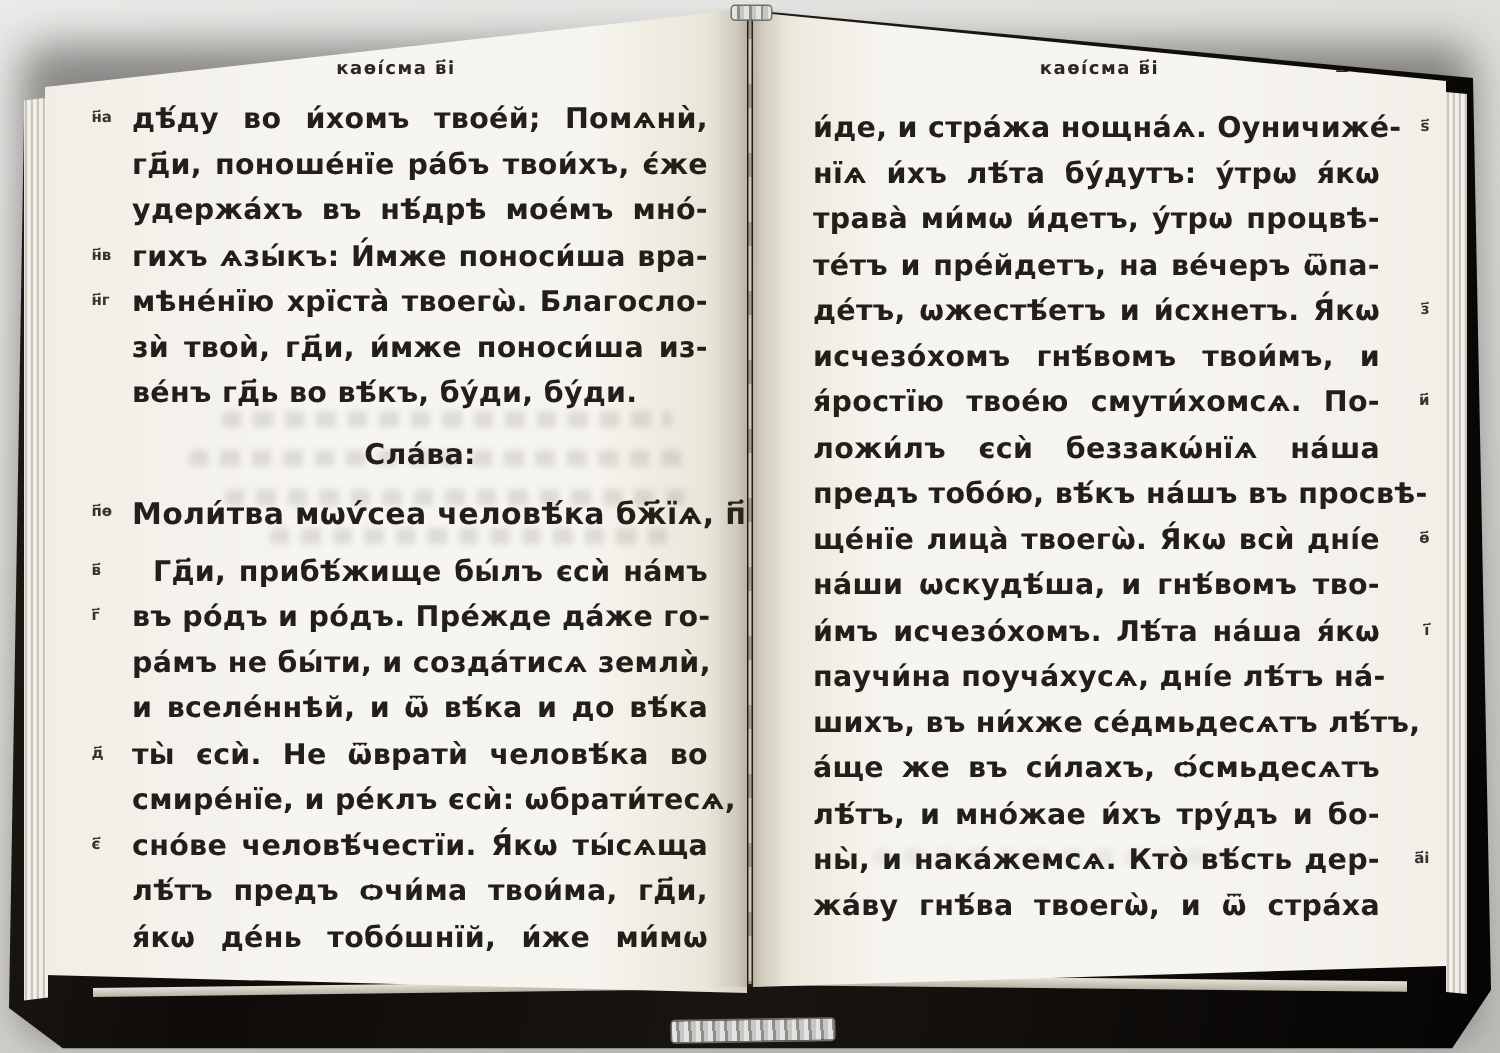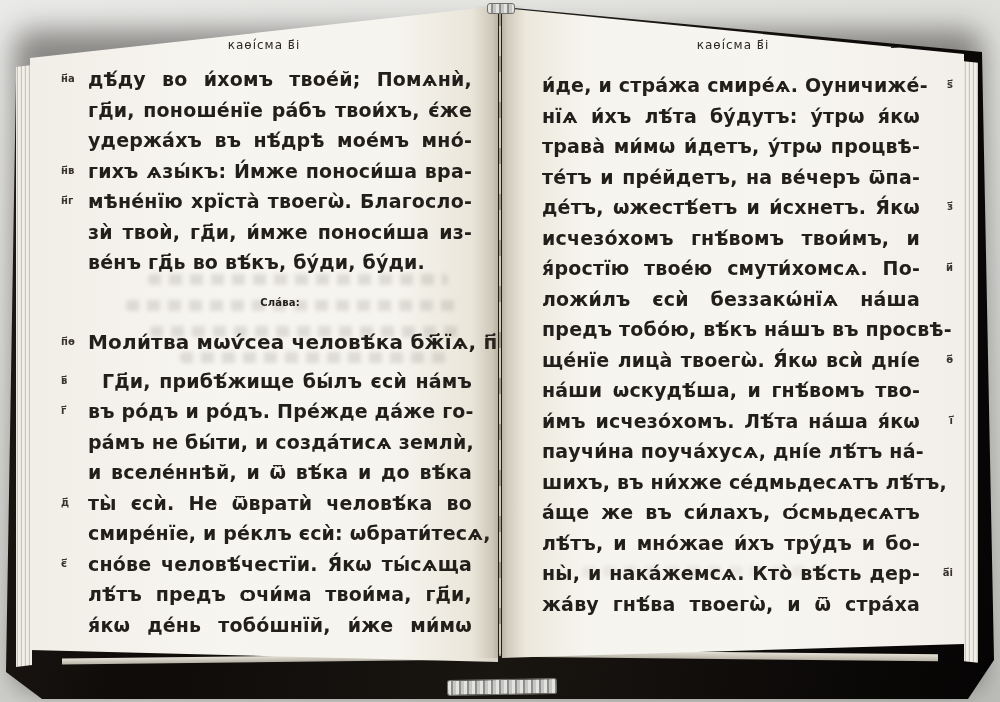--- a/index.html
+++ b/index.html
@@ -63,42 +63,42 @@
   .band{
     position:absolute;
     background:repeating-linear-gradient(90deg,#e3e3e1 0 3px,#8e8e8b 3px 5px,#c6c6c4 5px 8px);
     border:1px solid #6f6f6c;border-radius:3px;
   }
   #headband{left:487px;top:3px;width:26px;height:9px;}
   #tailband{left:447px;top:679px;width:108px;height:14px;transform:rotate(-1deg);}
   
   .running-title{
     position:absolute;top:32px;left:0;width:100%;text-align:center;
-    font-size:12px;font-weight:normal;letter-spacing:1px;color:#2b2723;
+    font-size:12px;font-weight:bold;letter-spacing:1px;color:#2b2723;
   }
   .page-number{
     position:absolute;top:28px;
     font-size:15px;font-weight:bold;color:#2b2723;letter-spacing:1px;
   }
   #page-left .page-number{left:58px;}
   #page-right .page-number{right:40px;}
   
   .text-block{position:absolute;}
   #page-left .text-block{left:58px;top:58px;width:384px;}
   #page-right .text-block{left:40px;top:64px;width:378px;}
   .line{position:relative;height:30.5px;}
   .line .txt{
     display:block;height:100%;
     font-size:19px;font-weight:bold;line-height:30.5px;
     color:#221e1a;letter-spacing:.2px;white-space:nowrap;
     text-align:justify;text-align-last:justify;
   }
   .line.end .txt{text-align-last:left;}
   .line.center{height:44px;}
-  .line.center .txt{text-align:left;text-align-last:center;font-size:10px;line-height:50px;}
+  .line.center .txt{text-align:left;text-align-last:center;font-size:19px;line-height:50px;}
   .line.title{height:44px;}
   .line.title .txt{text-align-last:center;font-size:20px;line-height:40px;}
   .line.indent .txt{padding-left:14px;}
   .vnum{
     position:absolute;top:0;
     font-size:10px;font-weight:bold;color:#38332d;line-height:30.5px;
   }
   .vnum.left{left:-27px;}
   .vnum.right{right:-33px;}
   .line.title .vnum{line-height:40px;}
@@ -199,21 +199,21 @@
       </div>
   </div>
 
   <div id="page-right" class="page">
     <div class="page-number">255</div>
     <div class="running-title">каѳі́сма в҃і</div>
     <div class="ghost" style="left:80px;top:560px;width:240px;opacity:.18;"></div>
     <div class="text-block" id="right-lines">
         <div class="line">
           <span class="vnum right">ѕ҃</span>
-          <span class="txt">и́де, и стра́жа смире́ѧ. Оуничиже́-</span>
+          <span class="txt">и́де, и стра́жа нощна́ѧ. Оуничиже́-</span>
         </div>
         <div class="line">
           <span class="txt">нїѧ и́хъ лѣ́та бу́дутъ: у́трѡ я́кѡ</span>
         </div>
         <div class="line">
           <span class="txt">трава̀ ми́мѡ и́детъ, у́трѡ процвѣ-</span>
         </div>
         <div class="line">
           <span class="txt">те́тъ и пре́йдетъ, на ве́черъ ѿпа-</span>
         </div>

